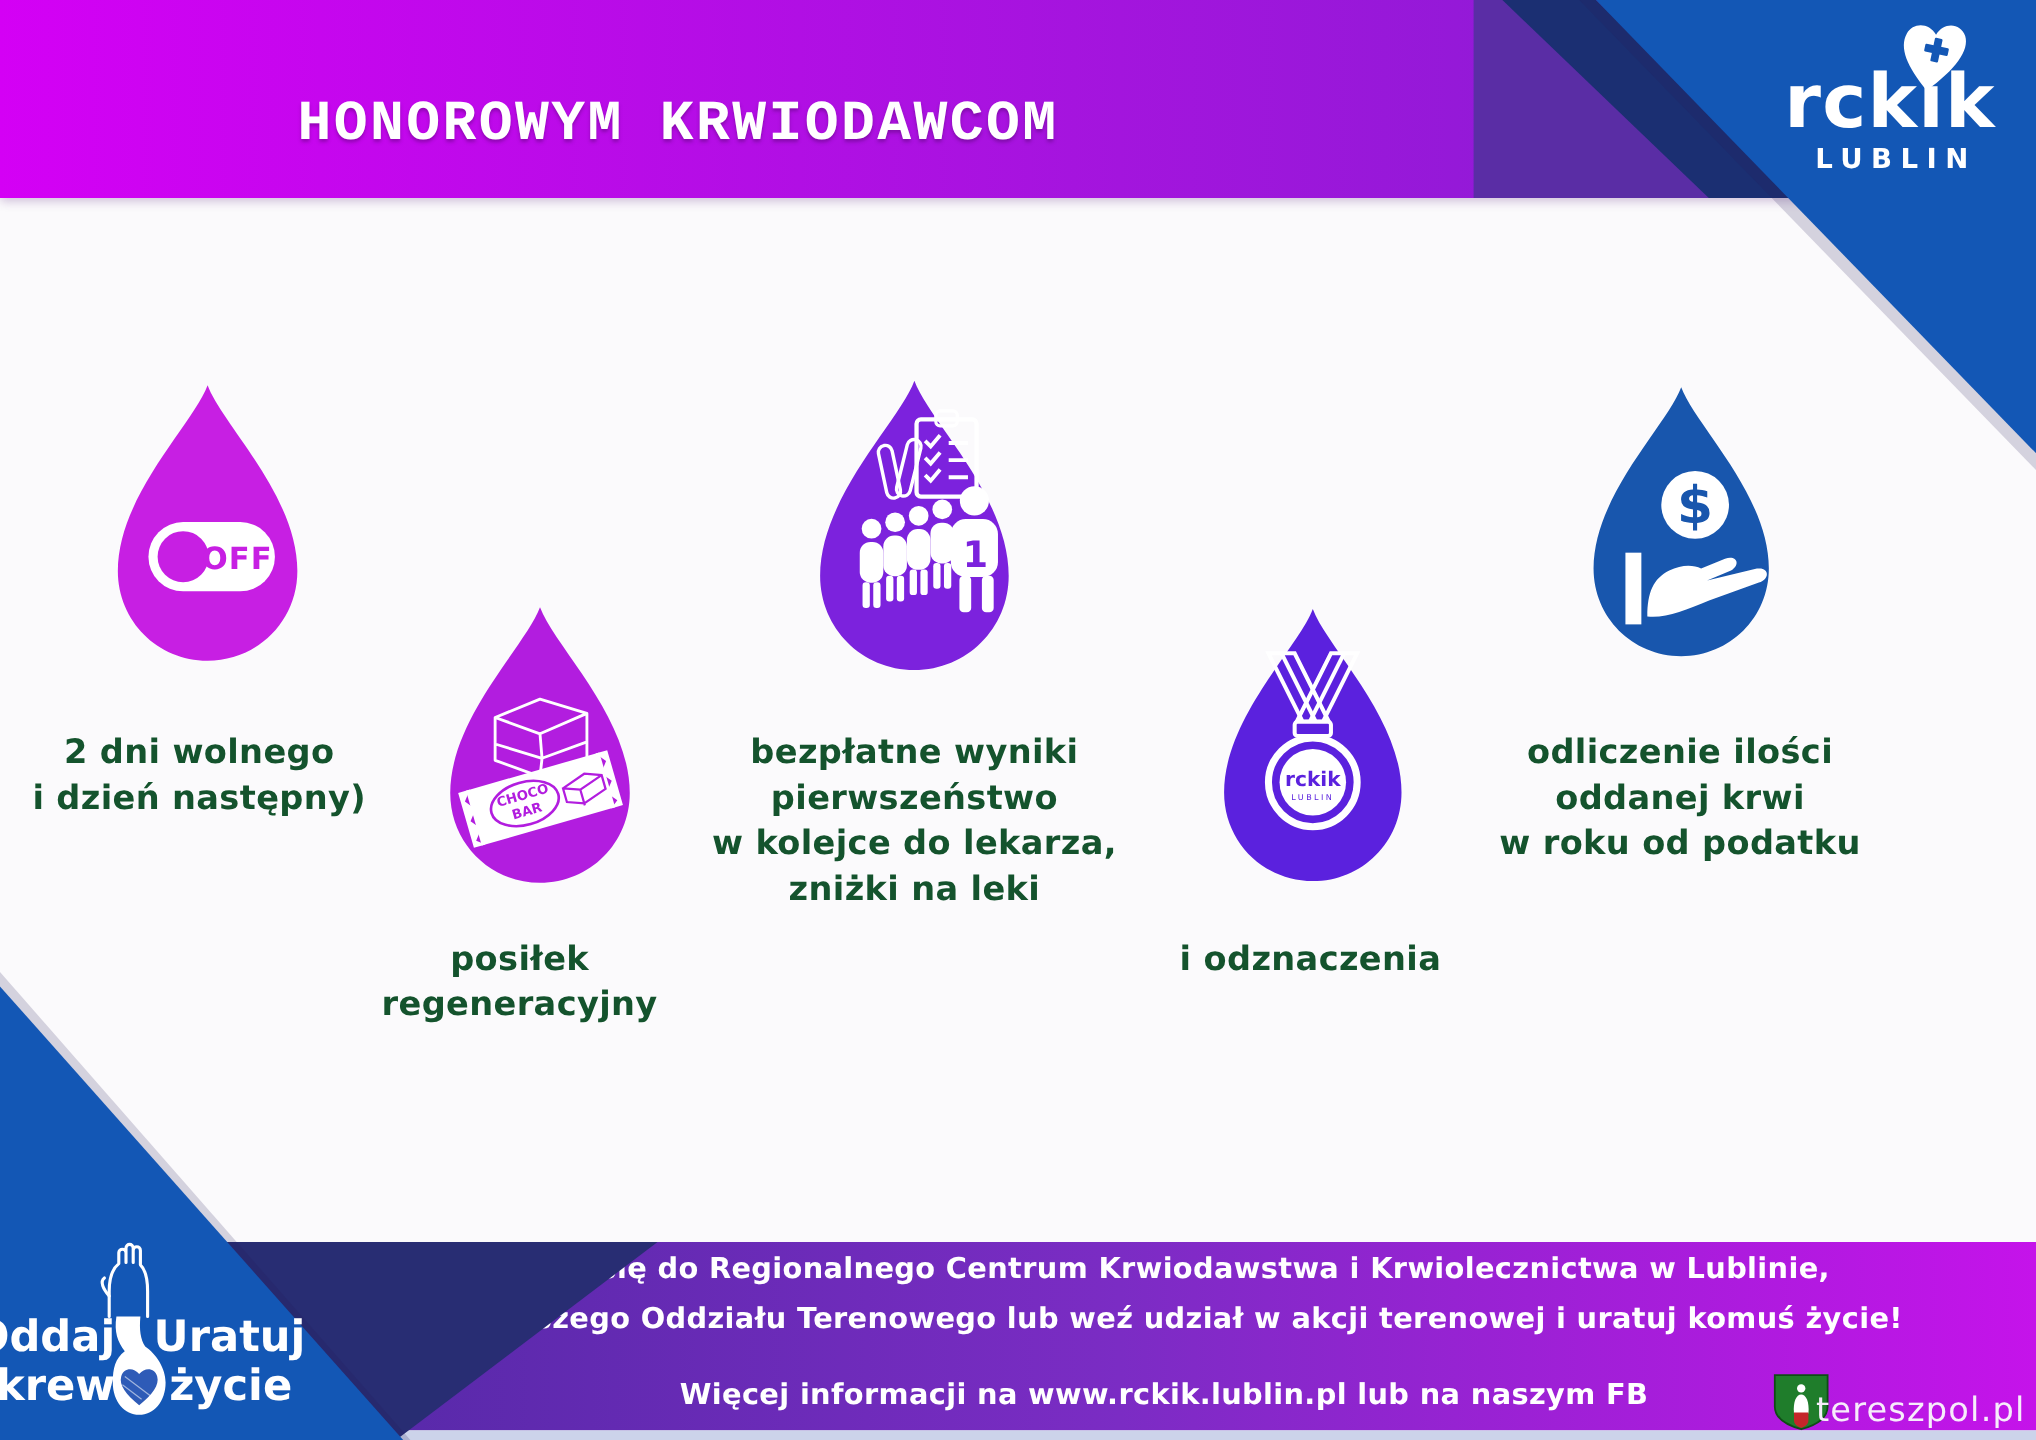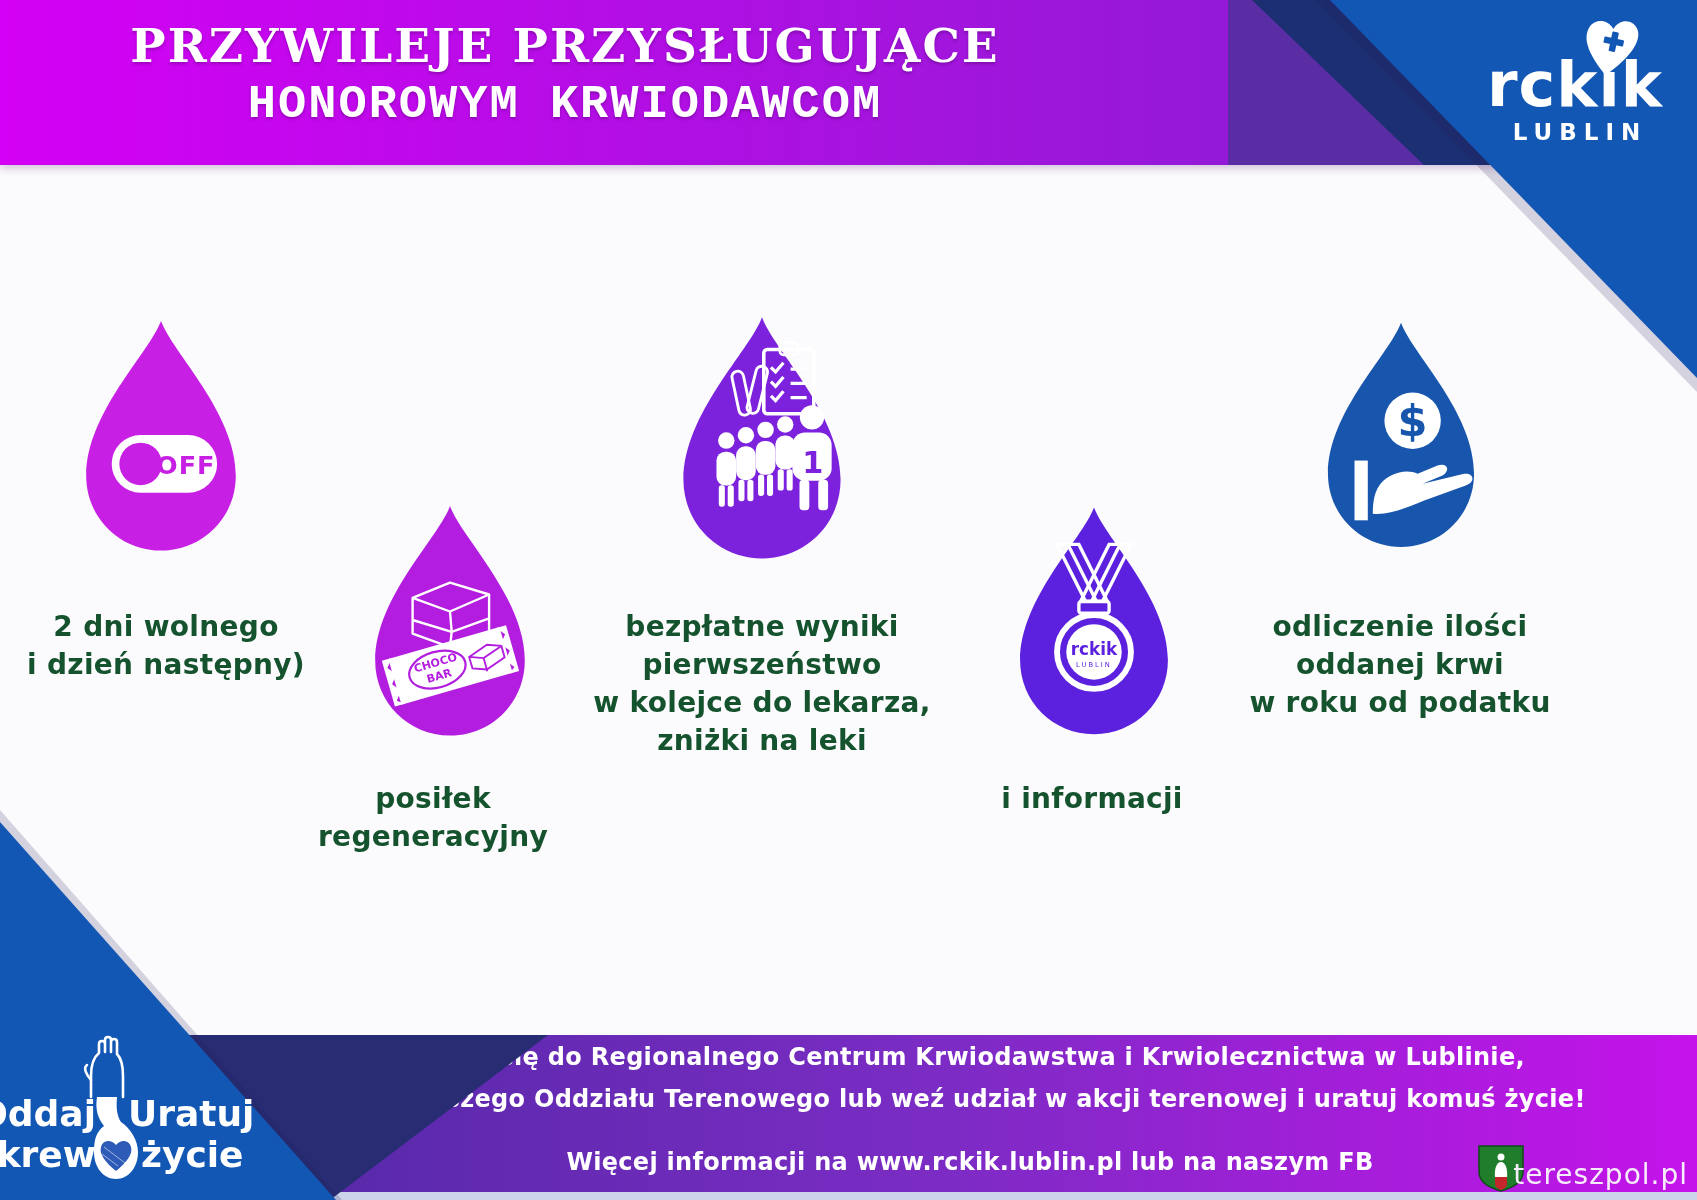--- a/index.html
+++ b/index.html
@@ -51,32 +51,31 @@
   
   .decor { position:absolute; top:0; left:0; width:1697px; height:1200px; pointer-events:none; }
   svg text { font-family:"DejaVu Sans", sans-serif; }
 </style>
 </head>
 <body>
 
 <div class="stage">
 
   <div class="band-top">
-    <div class="title-line l1">PRZYWILEJE PRZYSŁUGUJĄCE</div>
     <div class="title-line l2">HONOROWYM KRWIODAWCOM</div>
   </div>
 
   <div class="band-bottom">
     <div class="fline f1">Zgłoś się do Regionalnego Centrum Krwiodawstwa i Krwiolecznictwa w Lublinie,</div>
     <div class="fline f2">najbliższego Oddziału Terenowego lub weź udział w akcji terenowej i uratuj komuś życie!</div>
     <div class="fline f3">Więcej informacji na www.rckik.lublin.pl lub na naszym FB</div>
   </div>
   <div class="strip"></div>
 
-  <div class="benefit" style="left:76px;top:315px;width:170px;height:240px;">
+  <div class="benefit" style="left:88px;top:315px;width:170px;height:240px;">
     <svg viewBox="0 0 100 140">
       <path d="M50,3 C57,22 94,57 94,94 C94,118.5 74.5,138 50,138 C25.5,138 6,118.5 6,94 C6,57 43,22 50,3 Z" fill="#c71fe3"></path>
       <rect x="21" y="70" width="62" height="34" rx="17" fill="#ffffff"></rect>
       <circle cx="38" cy="87" r="12.5" fill="#c71fe3"></circle>
       <text x="64.5" y="93" font-size="15" font-weight="bold" text-anchor="middle" letter-spacing="0.5" fill="#c71fe3">OFF</text>
     </svg>
   </div>
   <div class="label" style="left:0px;top:608px;width:332px;">
     <div>2 dni wolnego</div>
     <div>i dzień następny)</div>
@@ -159,21 +158,21 @@
         <path d="M65.5,25 L48.5,59"></path>
       </g>
       <rect x="41" y="59" width="18" height="7" rx="1.5" stroke="#ffffff" stroke-width="2" fill="#5b21de"></rect>
       <circle cx="50" cy="89" r="22" stroke="#ffffff" stroke-width="3.5" fill="none"></circle>
       <circle cx="50" cy="89" r="16.5" fill="#ffffff"></circle>
       <text x="50" y="91" font-size="10" font-weight="bold" text-anchor="middle" fill="#5b21de">rckik</text>
       <text x="50" y="98" font-size="4" letter-spacing="1.2" text-anchor="middle" fill="#5b21de">LUBLIN</text>
     </svg>
   </div>
   <div class="label" style="left:947px;top:780px;width:290px;">
-    <div>i informacji</div>
+    <div>i odznaczenia</div>
   </div>
 
   <div class="benefit" style="left:1318px;top:315px;width:166px;height:238px;">
     <svg viewBox="0 0 100 140">
       <path d="M50,3 C57,22 94,57 94,94 C94,118.5 74.5,138 50,138 C25.5,138 6,118.5 6,94 C6,57 43,22 50,3 Z" fill="#1856ad"></path>
       <circle cx="57" cy="62" r="17" fill="#ffffff"></circle>
       <text x="57" y="71" font-size="26" font-weight="bold" text-anchor="middle" fill="#1856ad">$</text>
       <g fill="#ffffff">
         <rect x="22" y="86" width="8" height="36"></rect>
         <path d="M33,118 C33,106 36,99 44,95 C50,92 56,92 60,94 L72,89 C78,87 80,92 75,95 L63,100 L88,94 C94,93 95,99 89,101 L64,110 C52,115 42,119 33,118 Z"></path>

